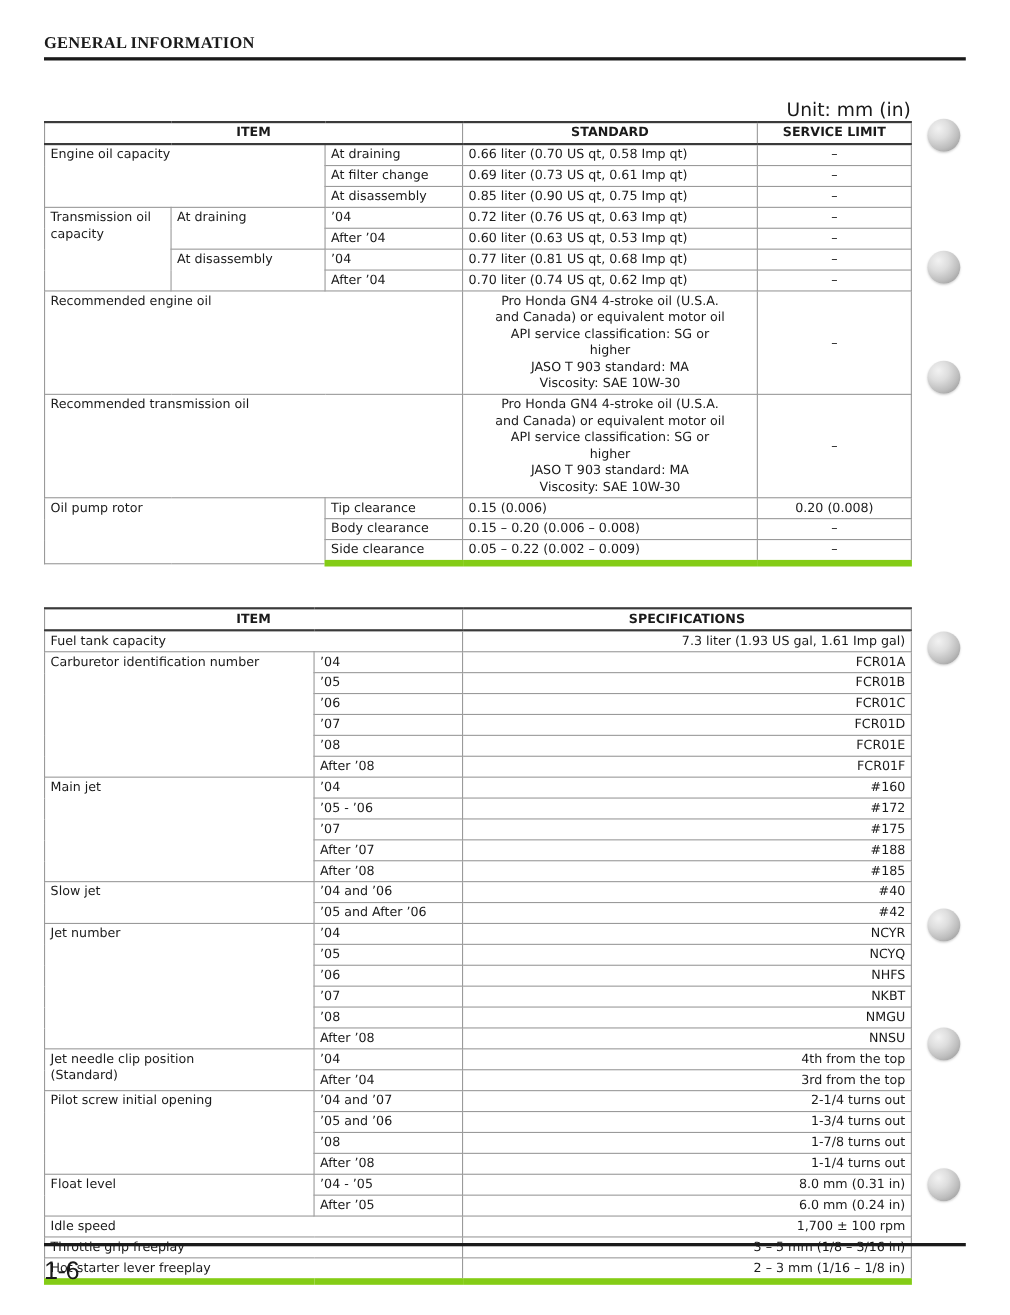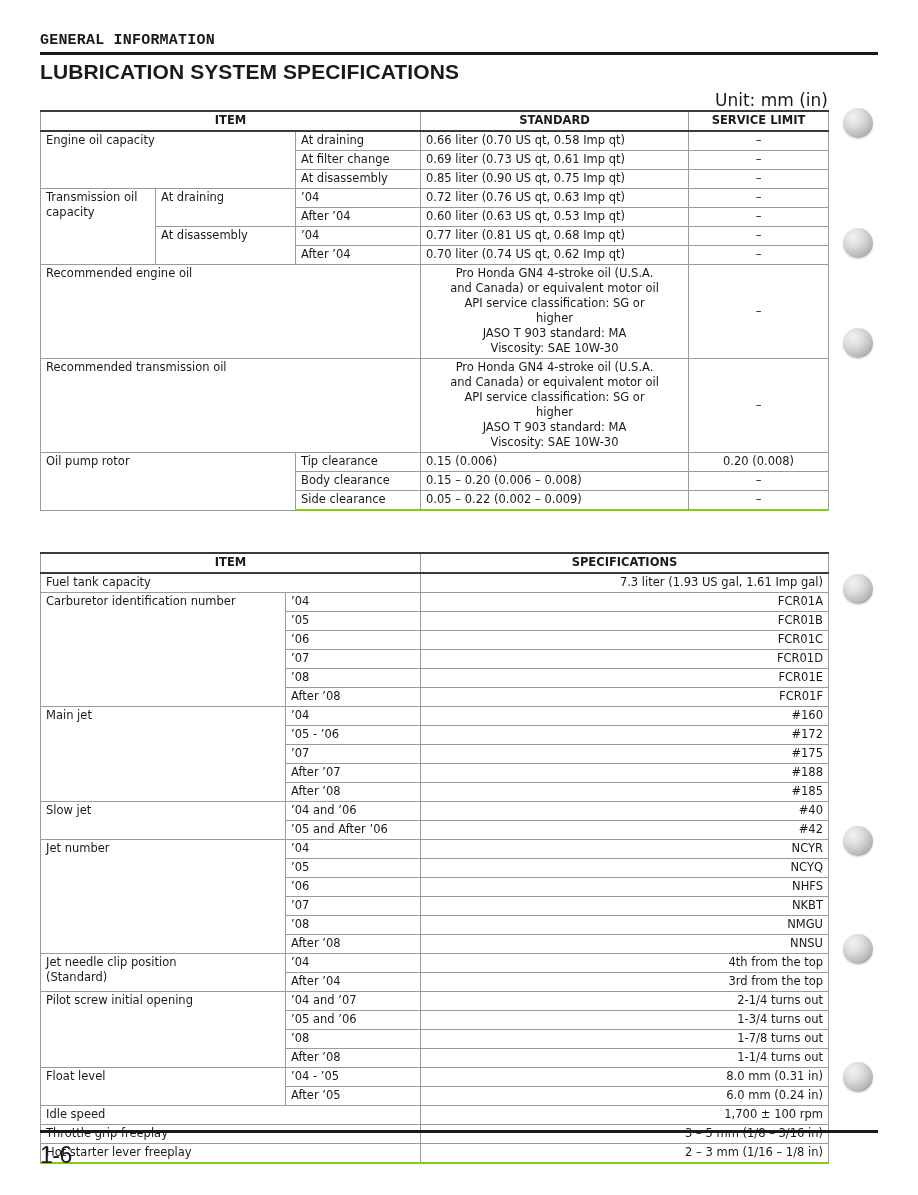--- a/index.html
+++ b/index.html
@@ -7,21 +7,21 @@
     width:918px;height:1195px;background:#ffffff;
     font-family:"DejaVu Sans","Liberation Sans",sans-serif;
     color:#1a1a1a;position:relative;overflow:hidden;
   }
   .page{position:relative;width:918px;height:1195px;}
 
   
   .running-head{
     position:absolute;left:40px;top:32px;
     font-size:15px;font-weight:bold;letter-spacing:.2px;
-    font-family:Liberation Mono, monospace;
+    font-family:Liberation Serif, serif;
   }
   .rule-top{
     position:absolute;left:40px;top:52px;width:838px;height:3px;background:#1a1a1a;
   }
   .rule-bottom{
     position:absolute;left:40px;top:1130px;width:838px;height:3px;background:#1a1a1a;
   }
   .page-no{
     position:absolute;left:40px;top:1142px;
     font-size:23px;font-weight:normal;letter-spacing:-.5px;
@@ -57,42 +57,41 @@
     height:15px;
     box-sizing:border-box;
   }
   table.spec th{
     text-align:center;font-weight:bold;font-size:11.5px;
   }
   table.spec .hdr-row td,table.spec .hdr-row th{
     border-top:2px solid #3a3a3a;border-bottom:2px solid #3a3a3a;
   }
   table.spec tr.grp-top > td{border-top:1.6px solid #5a5a5a;}
-  table.spec tr.last-row > td{border-bottom:2px solid #84cc16;margin-top:20px;}
+  table.spec tr.last-row > td{border-bottom:6px solid #84cc16;margin-top:20px;}
   .c{text-align:right;}
   .l{text-align:left;}
   .dash{text-align:center;}
   .multiline{line-height:16px;text-align:center;}
 
   
   .dot{
     position:absolute;width:30px;height:30px;border-radius:50%;
     background:radial-gradient(circle at 34% 30%, #f2f2f2 0%, #dedede 32%, #bdbdbd 64%, #9a9a9a 88%, #8f8f8f 100%);
     box-shadow:0 1px 2px rgba(0,0,0,.18);
   }
 </style>
 </head>
 <body>
 
 <div class="page">
 
   <div class="running-head">GENERAL INFORMATION</div>
   <div class="rule-top"></div>
 
-  <h1 class="sec" id="sec1">LUBRICATION SYSTEM SPECIFICATIONS</h1>
   <div class="unit-note">Unit: mm (in)</div>
 
   <table class="spec" id="tbl-lub">
     <colgroup>
       <col style="width:115px">
         <col style="width:140px">
         <col style="width:125px">
       <col style="width:268px">
         <col style="width:140px">
     </colgroup>

